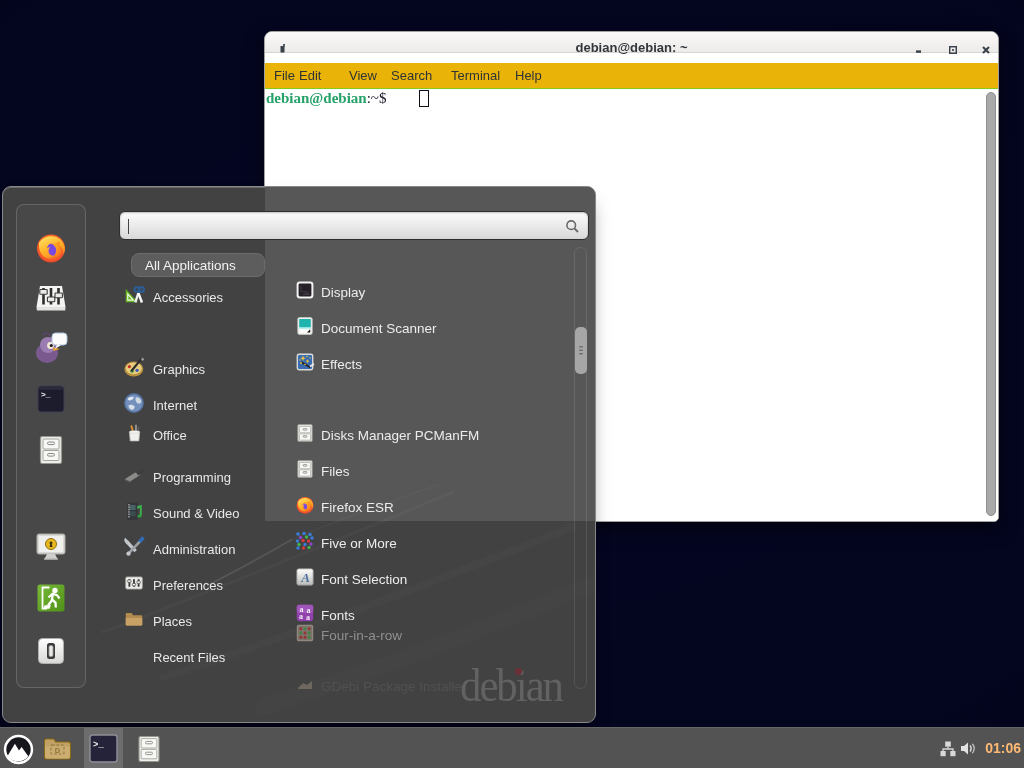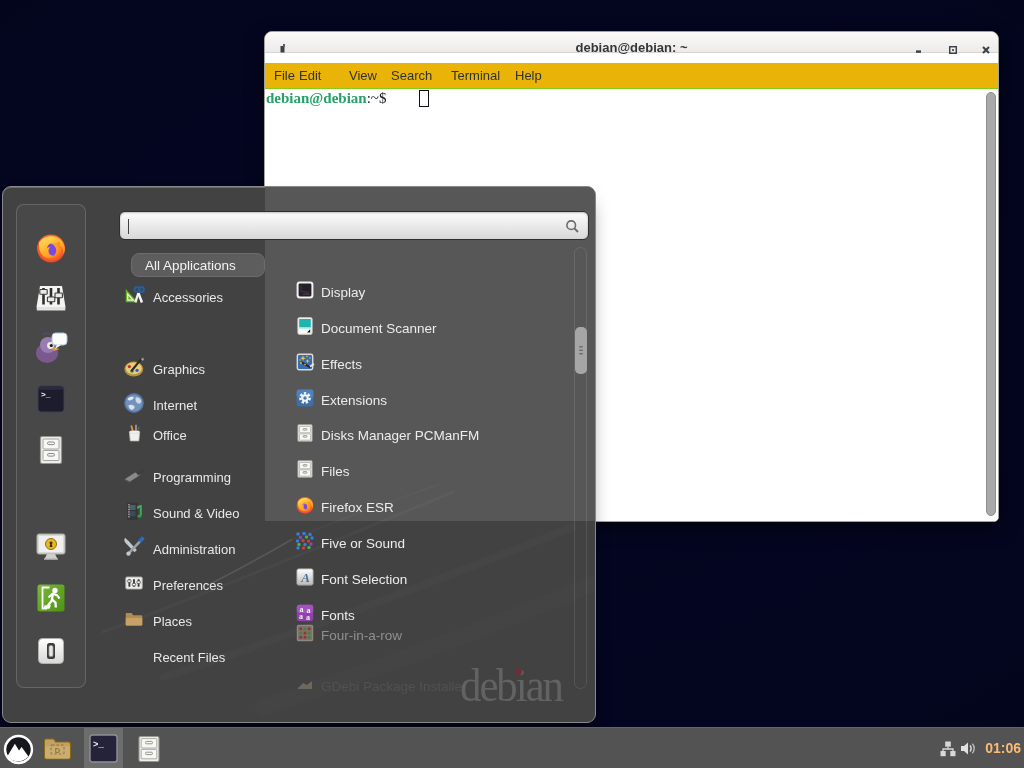--- a/index.html
+++ b/index.html
@@ -355,29 +355,20 @@
             <path d="M12.5 7 L13.1 8.5 L14.6 9.1 L13.1 9.7 L12.5 11.2 L11.9 9.7 L10.4 9.1 L11.9 8.5 Z"></path>
             <circle cx="6" cy="11" r="0.9"></circle>
             <circle cx="12" cy="4.5" r="0.8"></circle>
             <circle cx="15" cy="6" r="0.7"></circle>
             <circle cx="5" cy="8" r="0.7"></circle>
             <circle cx="10" cy="12.5" r="0.8"></circle>
           </g>
         </svg></span>
       <span class="at">Effects</span>
     </div>
-  <div class="approw" style="top:197px">
-      <span class="ai"><svg width="20" height="20" viewBox="0 0 20 20">
-          <rect x="1.6" y="1.6" width="16.8" height="16.8" rx="2.4" fill="#3f6fa5"></rect>
-          <rect x="1.6" y="1.6" width="16.8" height="8.4" rx="2.4" fill="#4f82ba"></rect>
-          <circle cx="10" cy="10" r="4.6" fill="none" stroke="#f2f2f2" stroke-width="2.6" stroke-dasharray="2.3 1.7"></circle>
-          <circle cx="10" cy="10" r="2.7" fill="none" stroke="#f2f2f2" stroke-width="2"></circle>
-        </svg></span>
-      <span class="at">Extensions</span>
-    </div>
   <div class="approw" style="top:232px">
       <span class="ai"><svg width="20" height="20" viewBox="0 0 20 20">
           <rect x="2.8" y="1.6" width="14.4" height="16.8" rx="1.2" fill="#ededeb" stroke="#96968f" stroke-width="0.9"></rect>
           <rect x="4.4" y="3.4" width="11.2" height="6.4" rx="0.6" fill="#f7f7f5" stroke="#a5a59e" stroke-width="0.7"></rect>
           <rect x="4.4" y="10.8" width="11.2" height="6.4" rx="0.6" fill="#f7f7f5" stroke="#a5a59e" stroke-width="0.7"></rect>
           <rect x="8" y="5.6" width="4" height="1.6" rx="0.8" fill="none" stroke="#888882" stroke-width="0.8"></rect>
           <rect x="8" y="12.6" width="4" height="1.6" rx="0.8" fill="none" stroke="#888882" stroke-width="0.8"></rect>
         </svg></span>
       <span class="at">Disks Manager PCManFM</span>
     </div>
@@ -425,21 +416,21 @@
             <circle cx="8" cy="9.5" r="1.7" fill="#d43b3b"></circle>
             <circle cx="13.5" cy="10" r="1.7" fill="#d43b3b"></circle>
             <circle cx="4" cy="13.5" r="1.7" fill="#44b54a"></circle>
             <circle cx="10" cy="13.5" r="1.7" fill="#3a7edb"></circle>
             <circle cx="16" cy="13" r="1.7" fill="#8a46c8"></circle>
             <circle cx="3" cy="17" r="1.7" fill="#3a7edb"></circle>
             <circle cx="8.5" cy="17" r="1.7" fill="#d43b3b"></circle>
             <circle cx="14" cy="16.5" r="1.7" fill="#44b54a"></circle>
           </g>
         </svg></span>
-      <span class="at">Five or Sound</span>
+      <span class="at">Five or More</span>
     </div>
   <div class="approw" style="top:376px">
       <span class="ai"><svg width="20" height="20" viewBox="0 0 20 20">
           <defs>
             <linearGradient id="fsg" x1="0" y1="0" x2="0" y2="1">
               <stop offset="0%" stop-color="#ffffff"></stop>
               <stop offset="100%" stop-color="#b9b9b7"></stop>
             </linearGradient>
           </defs>
           <rect x="1.8" y="1.8" width="16.4" height="16.4" rx="2" fill="url(#fsg)" stroke="#8f8f8b" stroke-width="0.8"></rect>

